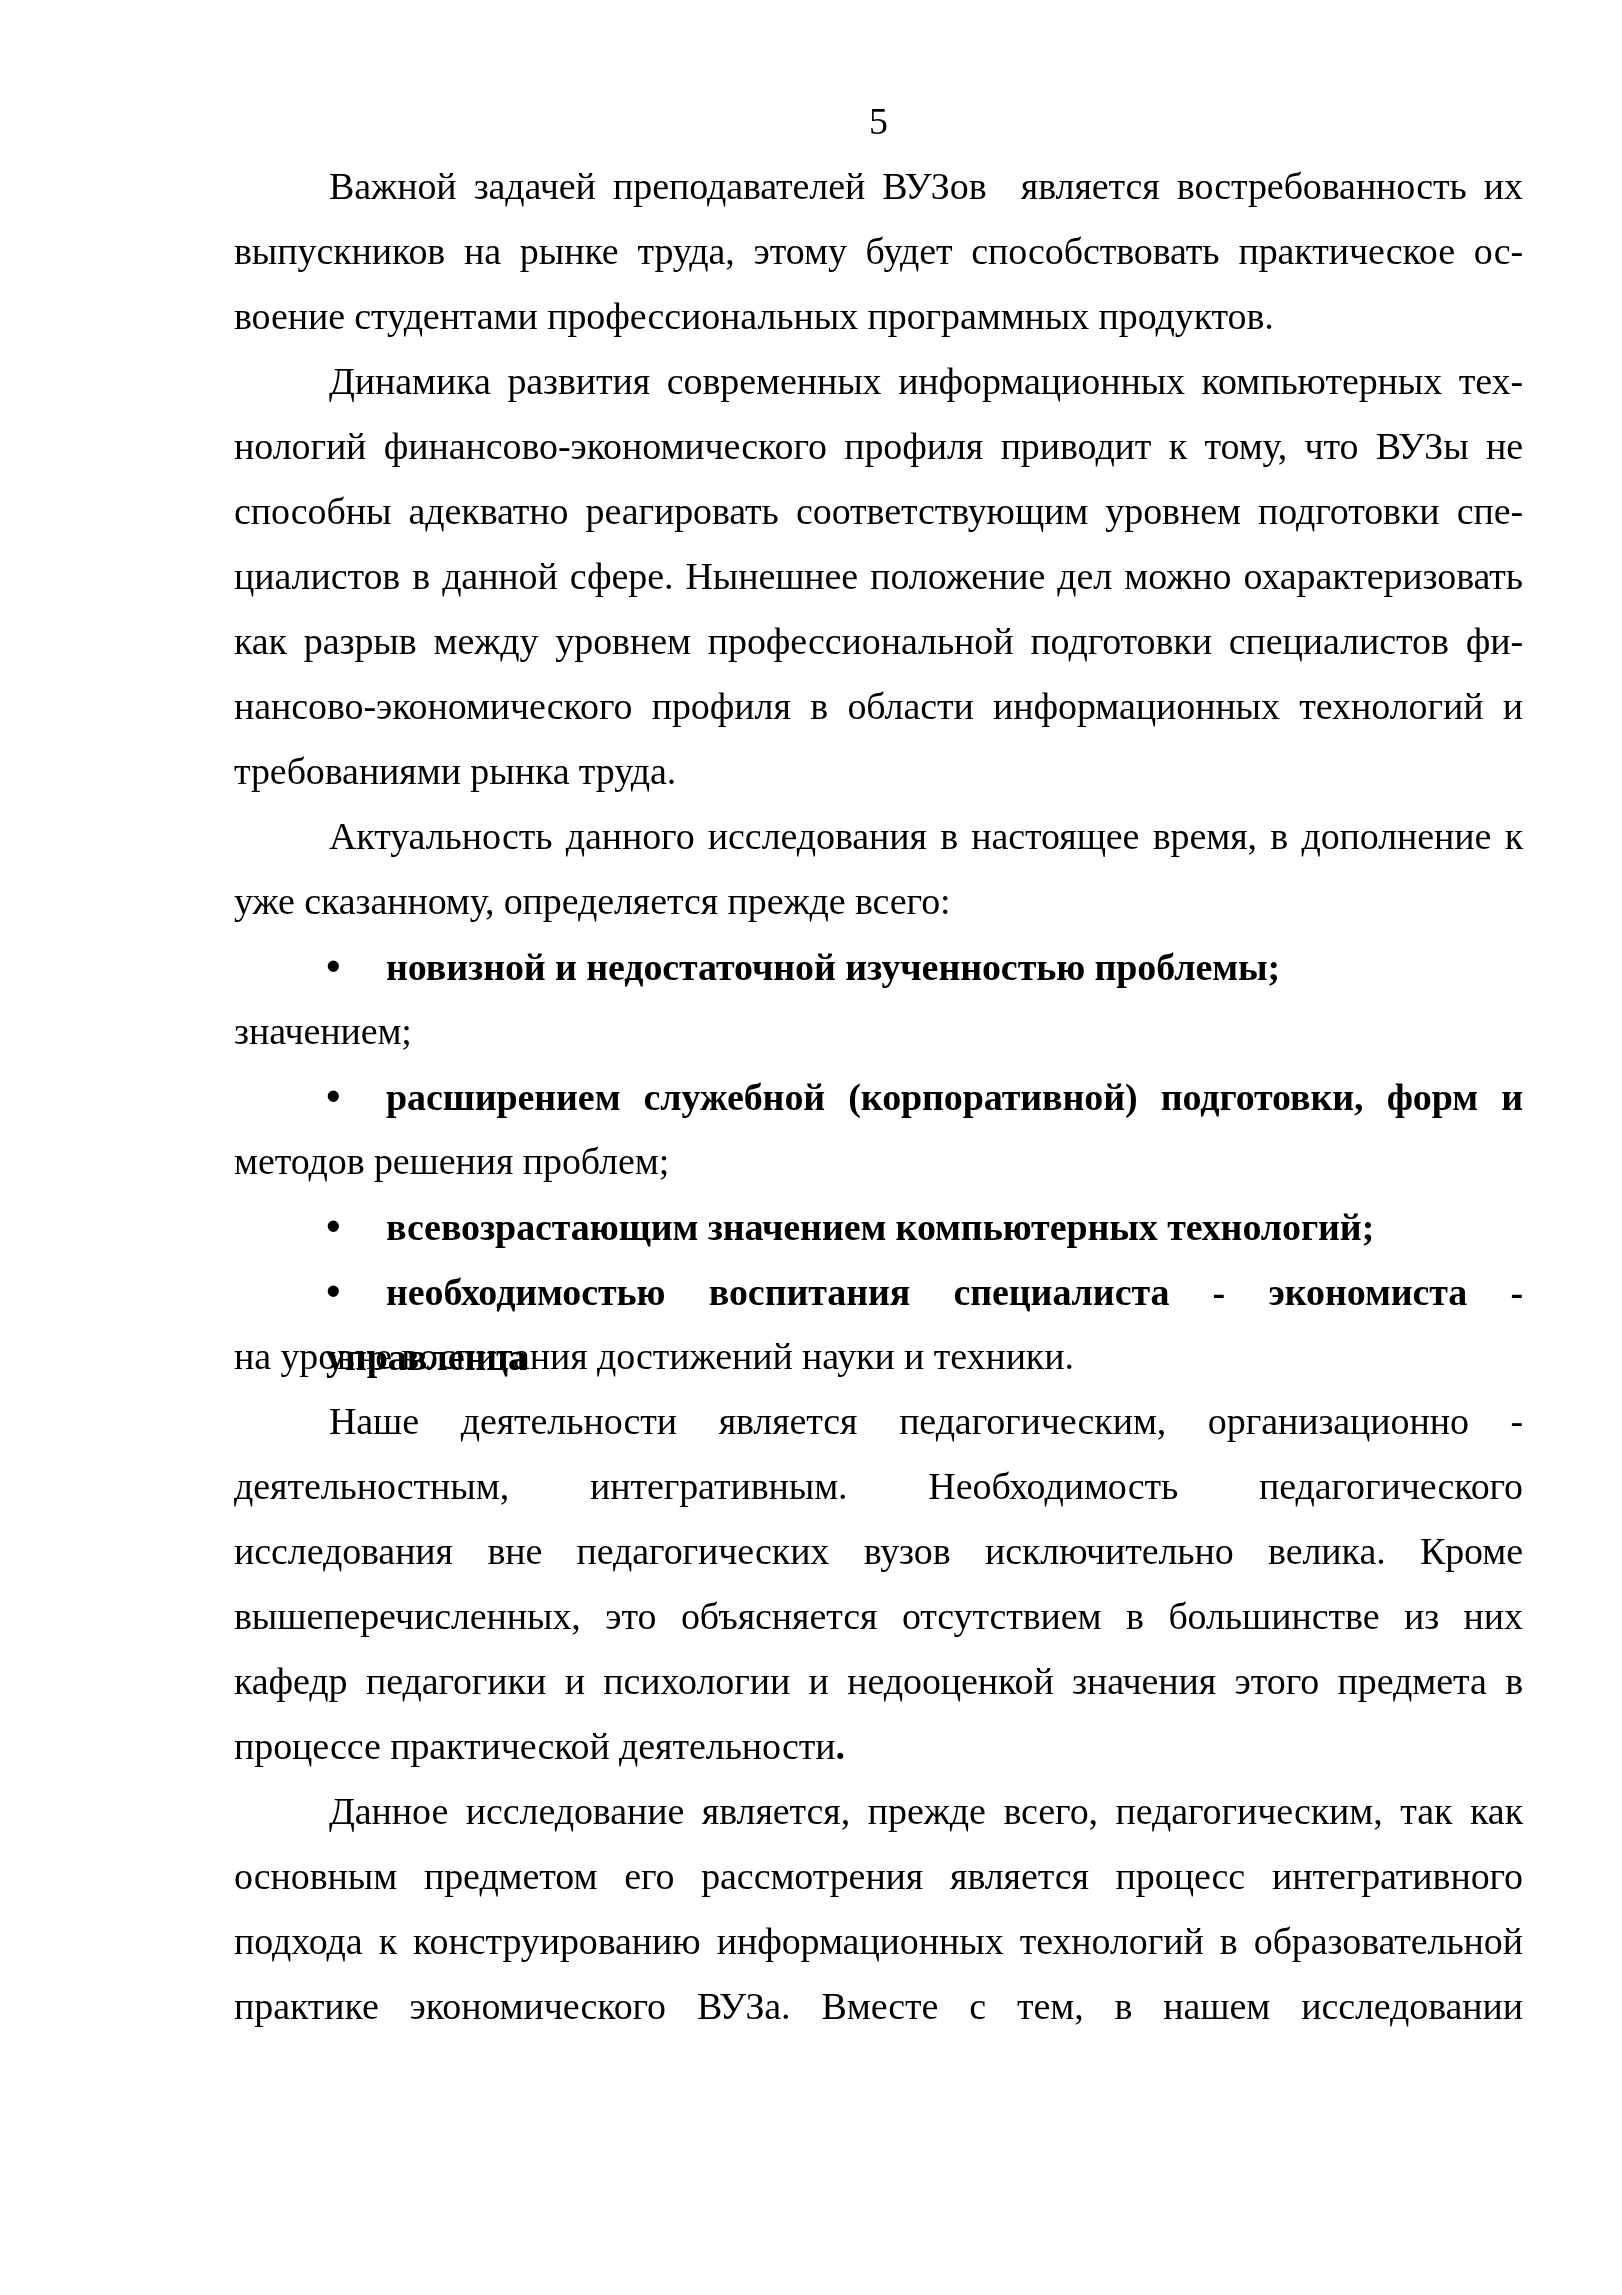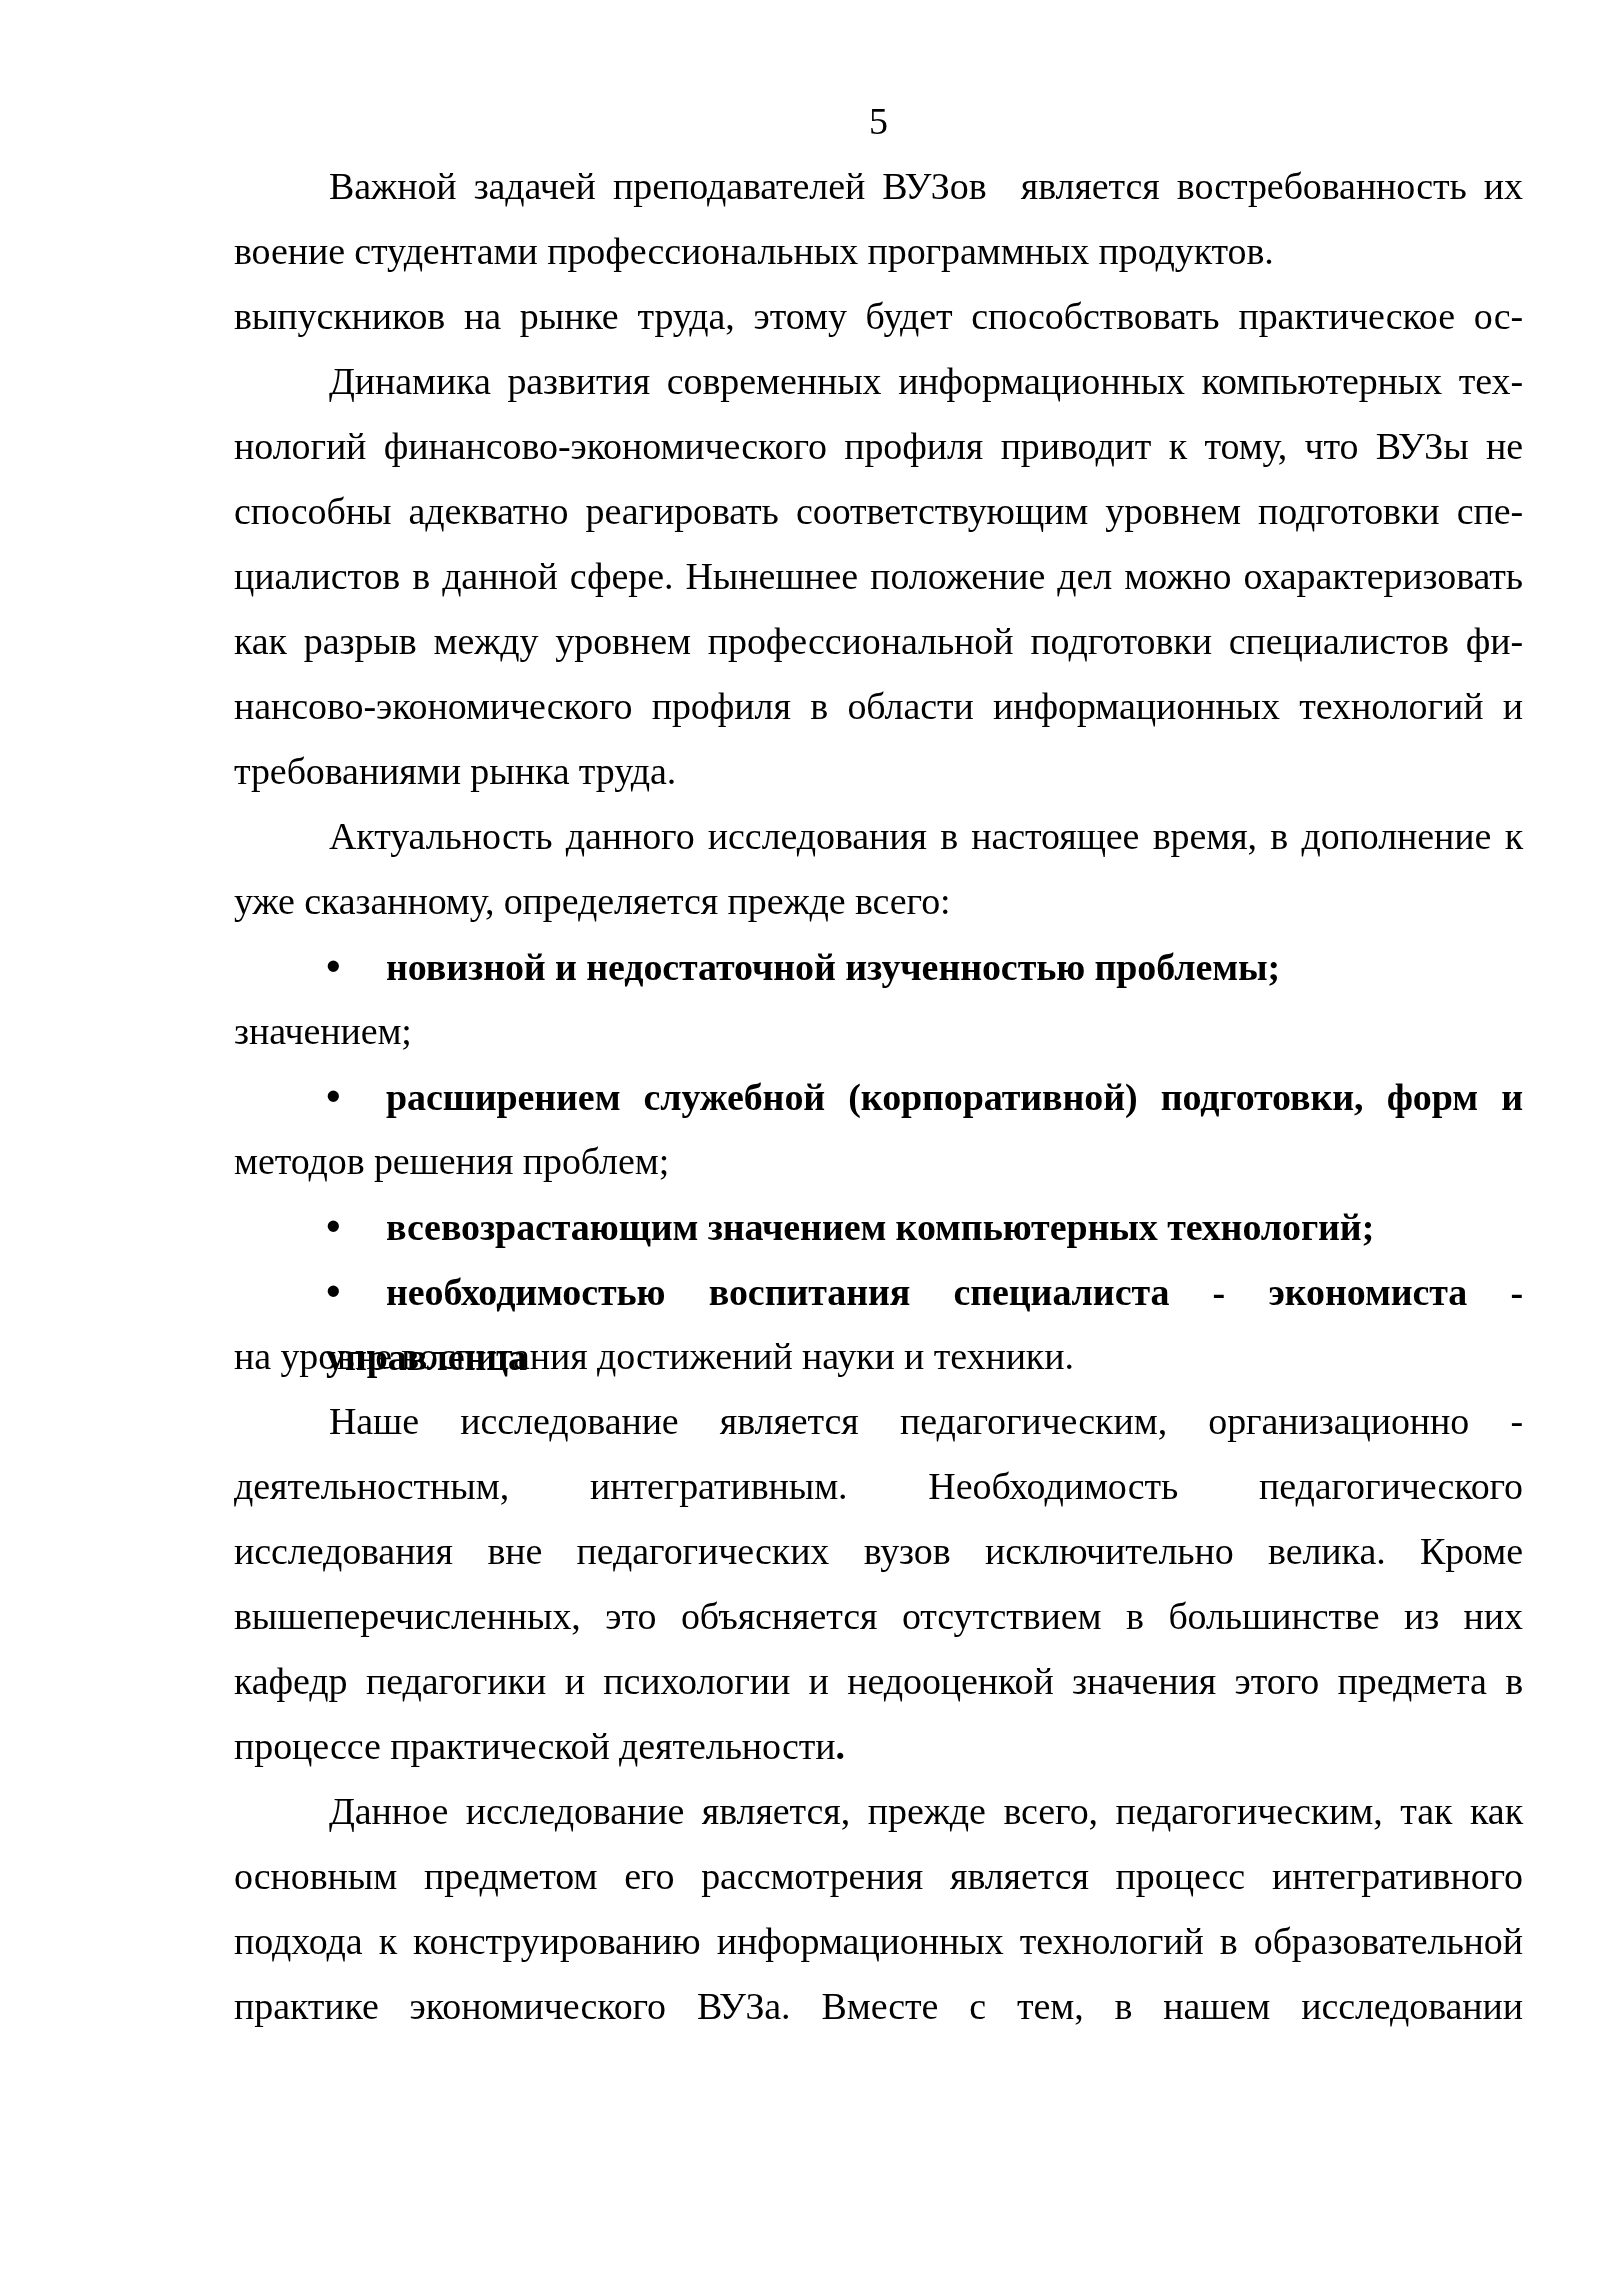--- a/index.html
+++ b/index.html
@@ -59,39 +59,39 @@
   }
 </style>
 </head>
 <body>
 
 <div class="page">
   <div class="content">
     <div class="line pnum">5</div>
     <div id="lines-root">
         <div class="line k-indent j"><span>Важной задачей преподавателей ВУЗов&nbsp; является востребованность их</span></div>
+        <div class="line k-flush j"><span>выпускников на рынке труда, этому будет способствовать практическое ос-</span></div>
         <div class="line k-flush"><span>воение студентами профессиональных программных продуктов.</span></div>
-        <div class="line k-flush j"><span>выпускников на рынке труда, этому будет способствовать практическое ос-</span></div>
         <div class="line k-indent j"><span>Динамика развития современных информационных компьютерных тех-</span></div>
         <div class="line k-flush j"><span>нологий финансово-экономического профиля приводит к тому, что ВУЗы не</span></div>
         <div class="line k-flush j"><span>способны адекватно реагировать соответствующим уровнем подготовки спе-</span></div>
         <div class="line k-flush j"><span>циалистов в данной сфере. Нынешнее положение дел можно охарактеризовать</span></div>
         <div class="line k-flush j"><span>как разрыв между уровнем профессиональной подготовки специалистов фи-</span></div>
         <div class="line k-flush j"><span>нансово-экономического профиля в области информационных технологий и</span></div>
         <div class="line k-flush"><span>требованиями рынка труда.</span></div>
         <div class="line k-indent j"><span>Актуальность данного исследования в настоящее время, в дополнение к</span></div>
         <div class="line k-flush"><span>уже сказанному, определяется прежде всего:</span></div>
         <div class="line k-bullet"><span class="bullet">•</span><span>новизной и недостаточной изученностью проблемы;</span></div>
         <div class="line k-flush"><span>значением;</span></div>
         <div class="line k-bullet j"><span class="bullet">•</span><span>расширением служебной (корпоративной) подготовки, форм и</span></div>
         <div class="line k-flush"><span>методов решения проблем;</span></div>
         <div class="line k-bullet"><span class="bullet">•</span><span>всевозрастающим значением компьютерных технологий;</span></div>
         <div class="line k-bullet j"><span class="bullet">•</span><span>необходимостью воспитания специалиста - экономиста - управленца</span></div>
         <div class="line k-flush"><span>на уровне воспитания достижений науки и техники.</span></div>
-        <div class="line k-indent j"><span>Наше исследование является педагогическим, организационно -</span></div>
+        <div class="line k-indent j"><span>Наше деятельности является педагогическим, организационно -</span></div>
         <div class="line k-flush j"><span>деятельностным, интегративным. Необходимость педагогического</span></div>
         <div class="line k-flush j"><span>исследования вне педагогических вузов исключительно велика. Кроме</span></div>
         <div class="line k-flush j"><span>вышеперечисленных, это объясняется отсутствием в большинстве из них</span></div>
         <div class="line k-flush j"><span>кафедр педагогики и психологии и недооценкой значения этого предмета в</span></div>
         <div class="line k-flush"><span>процессе практической деятельности</span><span class="suffix-bold">.</span></div>
         <div class="line k-indent j"><span>Данное исследование является, прежде всего, педагогическим, так как</span></div>
         <div class="line k-flush j"><span>основным предметом его рассмотрения является процесс интегративного</span></div>
         <div class="line k-flush j"><span>подхода к конструированию информационных технологий в образовательной</span></div>
         <div class="line k-flush j"><span>практике экономического ВУЗа. Вместе с тем, в нашем исследовании</span></div>
       </div>

